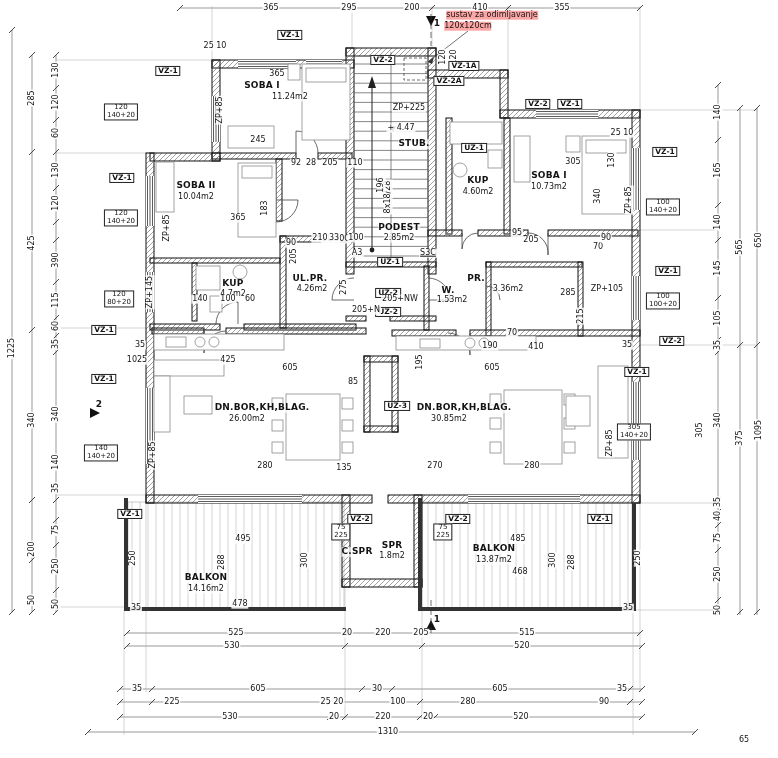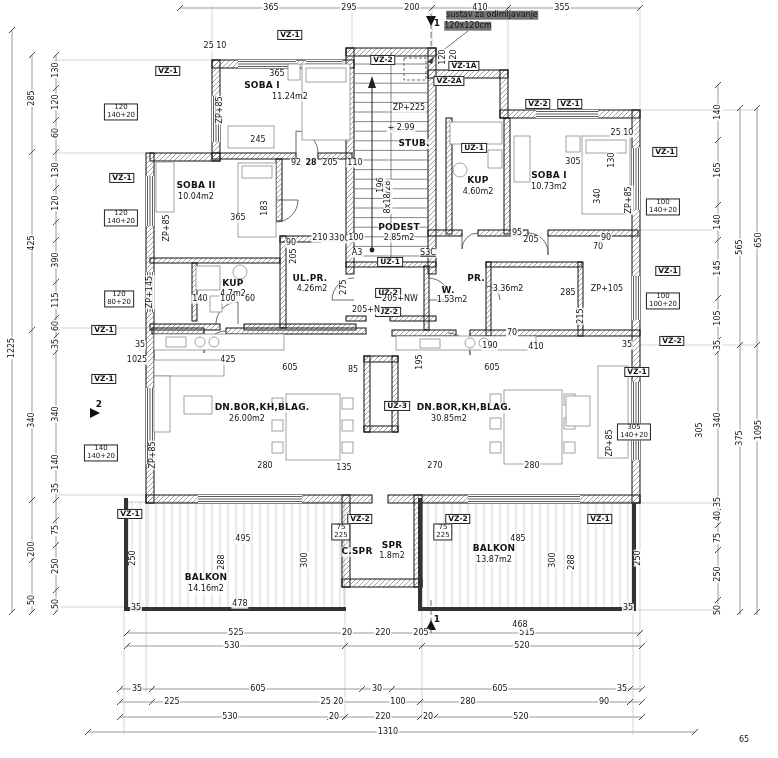--- a/index.html
+++ b/index.html
@@ -7,21 +7,21 @@
           font-family:"DejaVu Sans", sans-serif;}
   svg.plan{position:absolute;left:0;top:0;}
   #plan-labels{position:absolute;left:0;top:0;width:778px;height:708px;pointer-events:none;}
   .lbl{position:absolute;transform:translate(-50%,-50%);font-size:8px;color:#141414;
        white-space:pre-line;text-align:center;line-height:1.08;}
   .lbl.dim{background:rgba(255,255,255,.88);padding:0 1px;}
   .lbl.tag{border:1px solid #222;background:#fff;font-size:7.5px;font-weight:bold;padding:0 2px;}
   .lbl.box{border:1px solid #222;background:#fff;font-size:7px;padding:0 2px;}
   .lbl.room{font-size:9px;font-weight:600;letter-spacing:.2px;background:rgba(255,255,255,.7);}
   .lbl.area{font-size:8px;background:rgba(255,255,255,.7);}
-  .lbl.note{font-size:8px;background:#737373;}
+  .lbl.note{font-size:8px;background:#fca5a5;}
   .lbl.marker{font-size:9px;font-weight:bold;}
   .logo{position:absolute;top:22px;right:8px;display:flex;align-items:center;gap:6px;cursor:pointer;}
   .logo-text{color:#234f1e;font-weight:bold;font-size:16px;line-height:1.1;}
   .logo-text .lt2{text-decoration:underline wavy #56a82d 1.5px;text-underline-offset:3px;}
 </style>
 </head>
 <body>
 
 <div class="canvas">
 
@@ -432,21 +432,21 @@
       <div class="lbl room" style="left: 494px; top: 549px; transform: translate(-50%, -50%);">BALKON</div>
       <div class="lbl area" style="left: 494px; top: 560px; transform: translate(-50%, -50%);">13.87m2</div>
       <div class="lbl room" style="left: 448px; top: 291px; transform: translate(-50%, -50%);">W.</div>
       <div class="lbl area" style="left: 452px; top: 300px; transform: translate(-50%, -50%);">1.53m2</div>
       <div class="lbl room" style="left: 476px; top: 279px; transform: translate(-50%, -50%);">PR.</div>
       <div class="lbl area" style="left: 508px; top: 289px; transform: translate(-50%, -50%);">3.36m2</div>
       <div class="lbl room" style="left: 392px; top: 546px; transform: translate(-50%, -50%);">SPR</div>
       <div class="lbl area" style="left: 392px; top: 556px; transform: translate(-50%, -50%);">1.8m2</div>
       <div class="lbl room" style="left: 357px; top: 552px; transform: translate(-50%, -50%);">C.SPR</div>
       <div class="lbl room" style="left: 414px; top: 144px; transform: translate(-50%, -50%);">STUB.</div>
-      <div class="lbl dim" style="left: 401px; top: 128px; transform: translate(-50%, -50%);">+ 2.99</div>
+      <div class="lbl dim" style="left: 401px; top: 128px; transform: translate(-50%, -50%);">+ 4.47</div>
       <div class="lbl dim" style="left: 388px; top: 197px; transform: translate(-50%, -50%) rotate(-90deg);">8x18/28</div>
       <div class="lbl dim" style="left: 336px; top: 239px; transform: translate(-50%, -50%);">EL.30C</div>
       <div class="lbl dim" style="left: 409px; top: 108px; transform: translate(-50%, -50%);">ZP+225</div>
       <div class="lbl dim" style="left: 220px; top: 110px; transform: translate(-50%, -50%) rotate(-90deg);">ZP+85</div>
       <div class="lbl dim" style="left: 167px; top: 228px; transform: translate(-50%, -50%) rotate(-90deg);">ZP+85</div>
       <div class="lbl dim" style="left: 150px; top: 292px; transform: translate(-50%, -50%) rotate(-90deg);">ZP+145</div>
       <div class="lbl dim" style="left: 629px; top: 200px; transform: translate(-50%, -50%) rotate(-90deg);">ZP+85</div>
       <div class="lbl dim" style="left: 607px; top: 289px; transform: translate(-50%, -50%);">ZP+105</div>
       <div class="lbl dim" style="left: 153px; top: 455px; transform: translate(-50%, -50%) rotate(-90deg);">ZP+85</div>
       <div class="lbl dim" style="left: 610px; top: 443px; transform: translate(-50%, -50%) rotate(-90deg);">ZP+85</div>
@@ -526,21 +526,21 @@
       <div class="lbl dim" style="left: 230px; top: 717px; transform: translate(-50%, -50%);">530</div>
       <div class="lbl dim" style="left: 334px; top: 717px; transform: translate(-50%, -50%);">20</div>
       <div class="lbl dim" style="left: 383px; top: 717px; transform: translate(-50%, -50%);">220</div>
       <div class="lbl dim" style="left: 428px; top: 717px; transform: translate(-50%, -50%);">20</div>
       <div class="lbl dim" style="left: 521px; top: 717px; transform: translate(-50%, -50%);">520</div>
       <div class="lbl dim" style="left: 388px; top: 732px; transform: translate(-50%, -50%);">1310</div>
       <div class="lbl dim" style="left: 744px; top: 740px; transform: translate(-50%, -50%);">65</div>
       <div class="lbl dim" style="left: 277px; top: 74px; transform: translate(-50%, -50%);">365</div>
       <div class="lbl dim" style="left: 258px; top: 140px; transform: translate(-50%, -50%);">245</div>
       <div class="lbl dim" style="left: 296px; top: 163px; transform: translate(-50%, -50%);">92</div>
-      <div class="lbl dim" style="left: 311px; top: 163px; transform: translate(-50%, -50%); font-weight: bold;">28</div>
+      <div class="lbl dim" style="left: 311px; top: 163px; transform: translate(-50%, -50%);">28</div>
       <div class="lbl dim" style="left: 330px; top: 163px; transform: translate(-50%, -50%);">205</div>
       <div class="lbl dim" style="left: 355px; top: 163px; transform: translate(-50%, -50%);">110</div>
       <div class="lbl dim" style="left: 381px; top: 185px; transform: translate(-50%, -50%) rotate(-90deg);">196</div>
       <div class="lbl dim" style="left: 265px; top: 208px; transform: translate(-50%, -50%) rotate(-90deg);">183</div>
       <div class="lbl dim" style="left: 238px; top: 218px; transform: translate(-50%, -50%);">365</div>
       <div class="lbl dim" style="left: 291px; top: 243px; transform: translate(-50%, -50%);">90</div>
       <div class="lbl dim" style="left: 294px; top: 256px; transform: translate(-50%, -50%) rotate(-90deg);">205</div>
       <div class="lbl dim" style="left: 320px; top: 238px; transform: translate(-50%, -50%); text-align: right;">210</div>
       <div class="lbl dim" style="left: 334px; top: 238px; transform: translate(-50%, -50%);">33</div>
       <div class="lbl dim" style="left: 356px; top: 238px; transform: translate(-50%, -50%);">100</div>
@@ -559,32 +559,32 @@
       <div class="lbl dim" style="left: 573px; top: 162px; transform: translate(-50%, -50%);">305</div>
       <div class="lbl dim" style="left: 612px; top: 160px; transform: translate(-50%, -50%) rotate(-90deg);">130</div>
       <div class="lbl dim" style="left: 598px; top: 196px; transform: translate(-50%, -50%) rotate(-90deg);">340</div>
       <div class="lbl dim" style="left: 568px; top: 293px; transform: translate(-50%, -50%);">285</div>
       <div class="lbl dim" style="left: 581px; top: 316px; transform: translate(-50%, -50%) rotate(-90deg);">215</div>
       <div class="lbl dim" style="left: 490px; top: 346px; transform: translate(-50%, -50%);">190</div>
       <div class="lbl dim" style="left: 536px; top: 347px; transform: translate(-50%, -50%);">410</div>
       <div class="lbl dim" style="left: 512px; top: 333px; transform: translate(-50%, -50%);">70</div>
       <div class="lbl dim" style="left: 228px; top: 360px; transform: translate(-50%, -50%);">425</div>
       <div class="lbl dim" style="left: 290px; top: 368px; transform: translate(-50%, -50%);">605</div>
-      <div class="lbl dim" style="left: 353px; top: 370px; transform: translate(-50%, -50%);">85</div>
+      <div class="lbl dim" style="left: 353px; top: 382px; transform: translate(-50%, -50%);">85</div>
       <div class="lbl dim" style="left: 420px; top: 362px; transform: translate(-50%, -50%) rotate(-90deg);">195</div>
       <div class="lbl dim" style="left: 492px; top: 368px; transform: translate(-50%, -50%);">605</div>
       <div class="lbl dim" style="left: 137px; top: 360px; transform: translate(-50%, -50%);">1025</div>
       <div class="lbl dim" style="left: 265px; top: 466px; transform: translate(-50%, -50%);">280</div>
       <div class="lbl dim" style="left: 344px; top: 468px; transform: translate(-50%, -50%);">135</div>
       <div class="lbl dim" style="left: 435px; top: 466px; transform: translate(-50%, -50%);">270</div>
       <div class="lbl dim" style="left: 532px; top: 466px; transform: translate(-50%, -50%);">280</div>
       <div class="lbl dim" style="left: 243px; top: 539px; transform: translate(-50%, -50%);">495</div>
       <div class="lbl dim" style="left: 518px; top: 539px; transform: translate(-50%, -50%);">485</div>
       <div class="lbl dim" style="left: 240px; top: 604px; transform: translate(-50%, -50%);">478</div>
-      <div class="lbl dim" style="left: 520px; top: 625px; transform: translate(-50%, -50%);">468</div>
+      <div class="lbl dim" style="left: 520px; top: 572px; transform: translate(-50%, -50%);">468</div>
       <div class="lbl dim" style="left: 222px; top: 562px; transform: translate(-50%, -50%) rotate(-90deg);">288</div>
       <div class="lbl dim" style="left: 572px; top: 562px; transform: translate(-50%, -50%) rotate(-90deg);">288</div>
       <div class="lbl dim" style="left: 133px; top: 558px; transform: translate(-50%, -50%) rotate(-90deg);">250</div>
       <div class="lbl dim" style="left: 638px; top: 558px; transform: translate(-50%, -50%) rotate(-90deg);">250</div>
       <div class="lbl dim" style="left: 305px; top: 560px; transform: translate(-50%, -50%) rotate(-90deg);">300</div>
       <div class="lbl dim" style="left: 553px; top: 560px; transform: translate(-50%, -50%) rotate(-90deg);">300</div>
       <div class="lbl dim" style="left: 140px; top: 345px; transform: translate(-50%, -50%);">35</div>
       <div class="lbl dim" style="left: 627px; top: 345px; transform: translate(-50%, -50%);">35</div>
       <div class="lbl dim" style="left: 136px; top: 608px; transform: translate(-50%, -50%);">35</div>
       <div class="lbl dim" style="left: 628px; top: 608px; transform: translate(-50%, -50%);">35</div>

